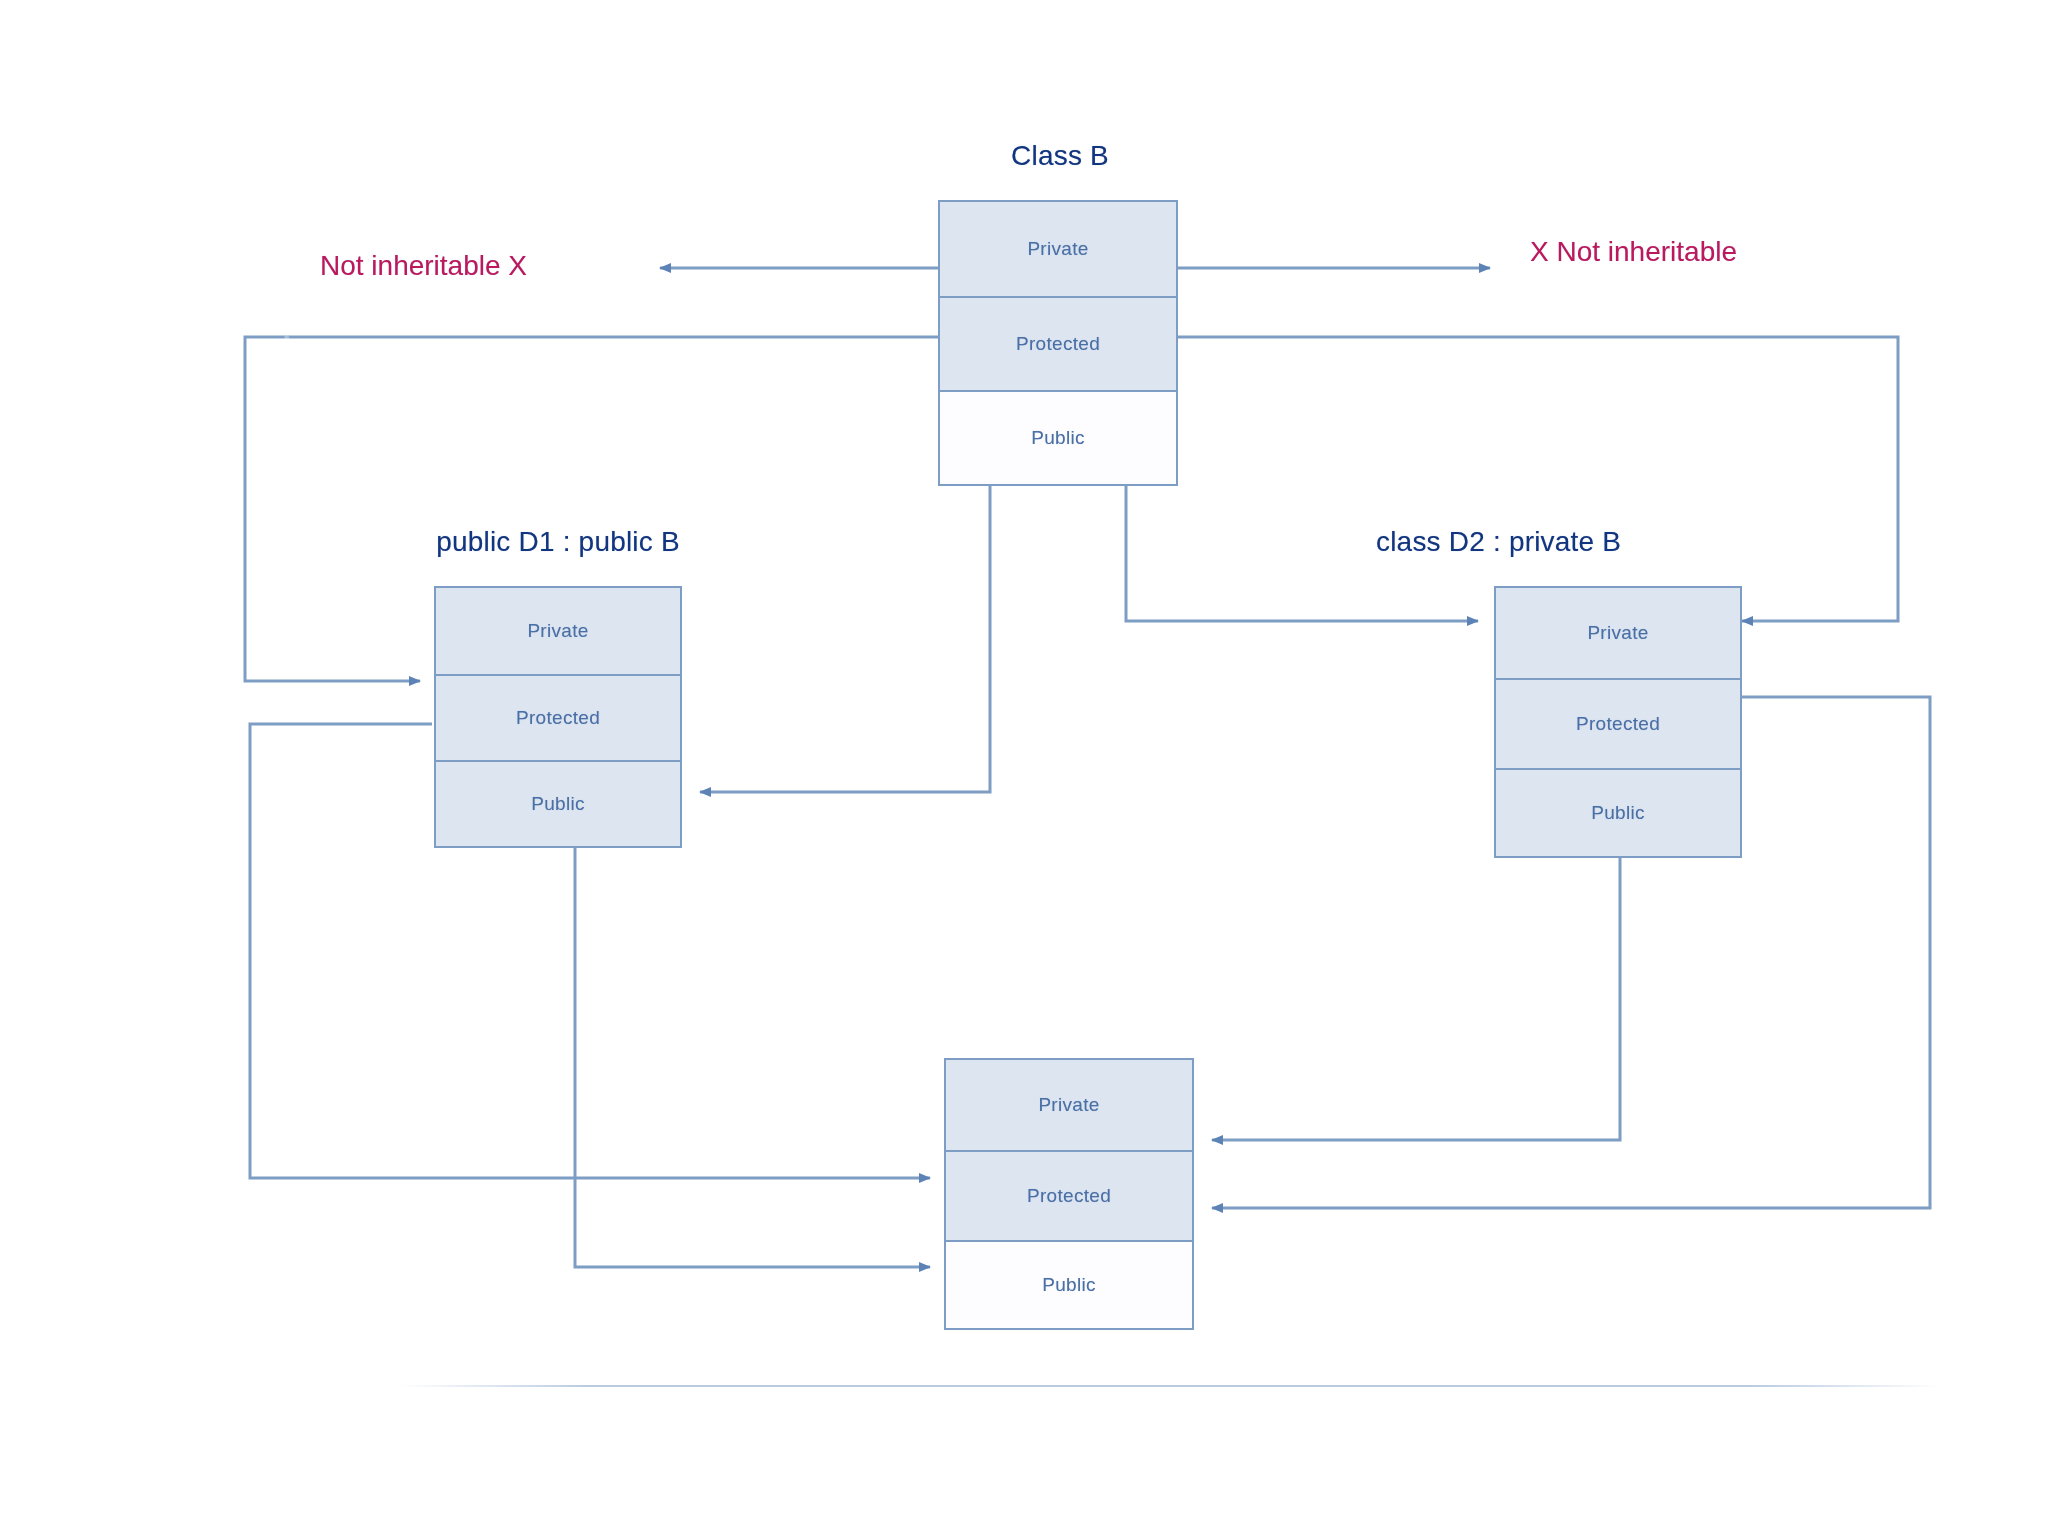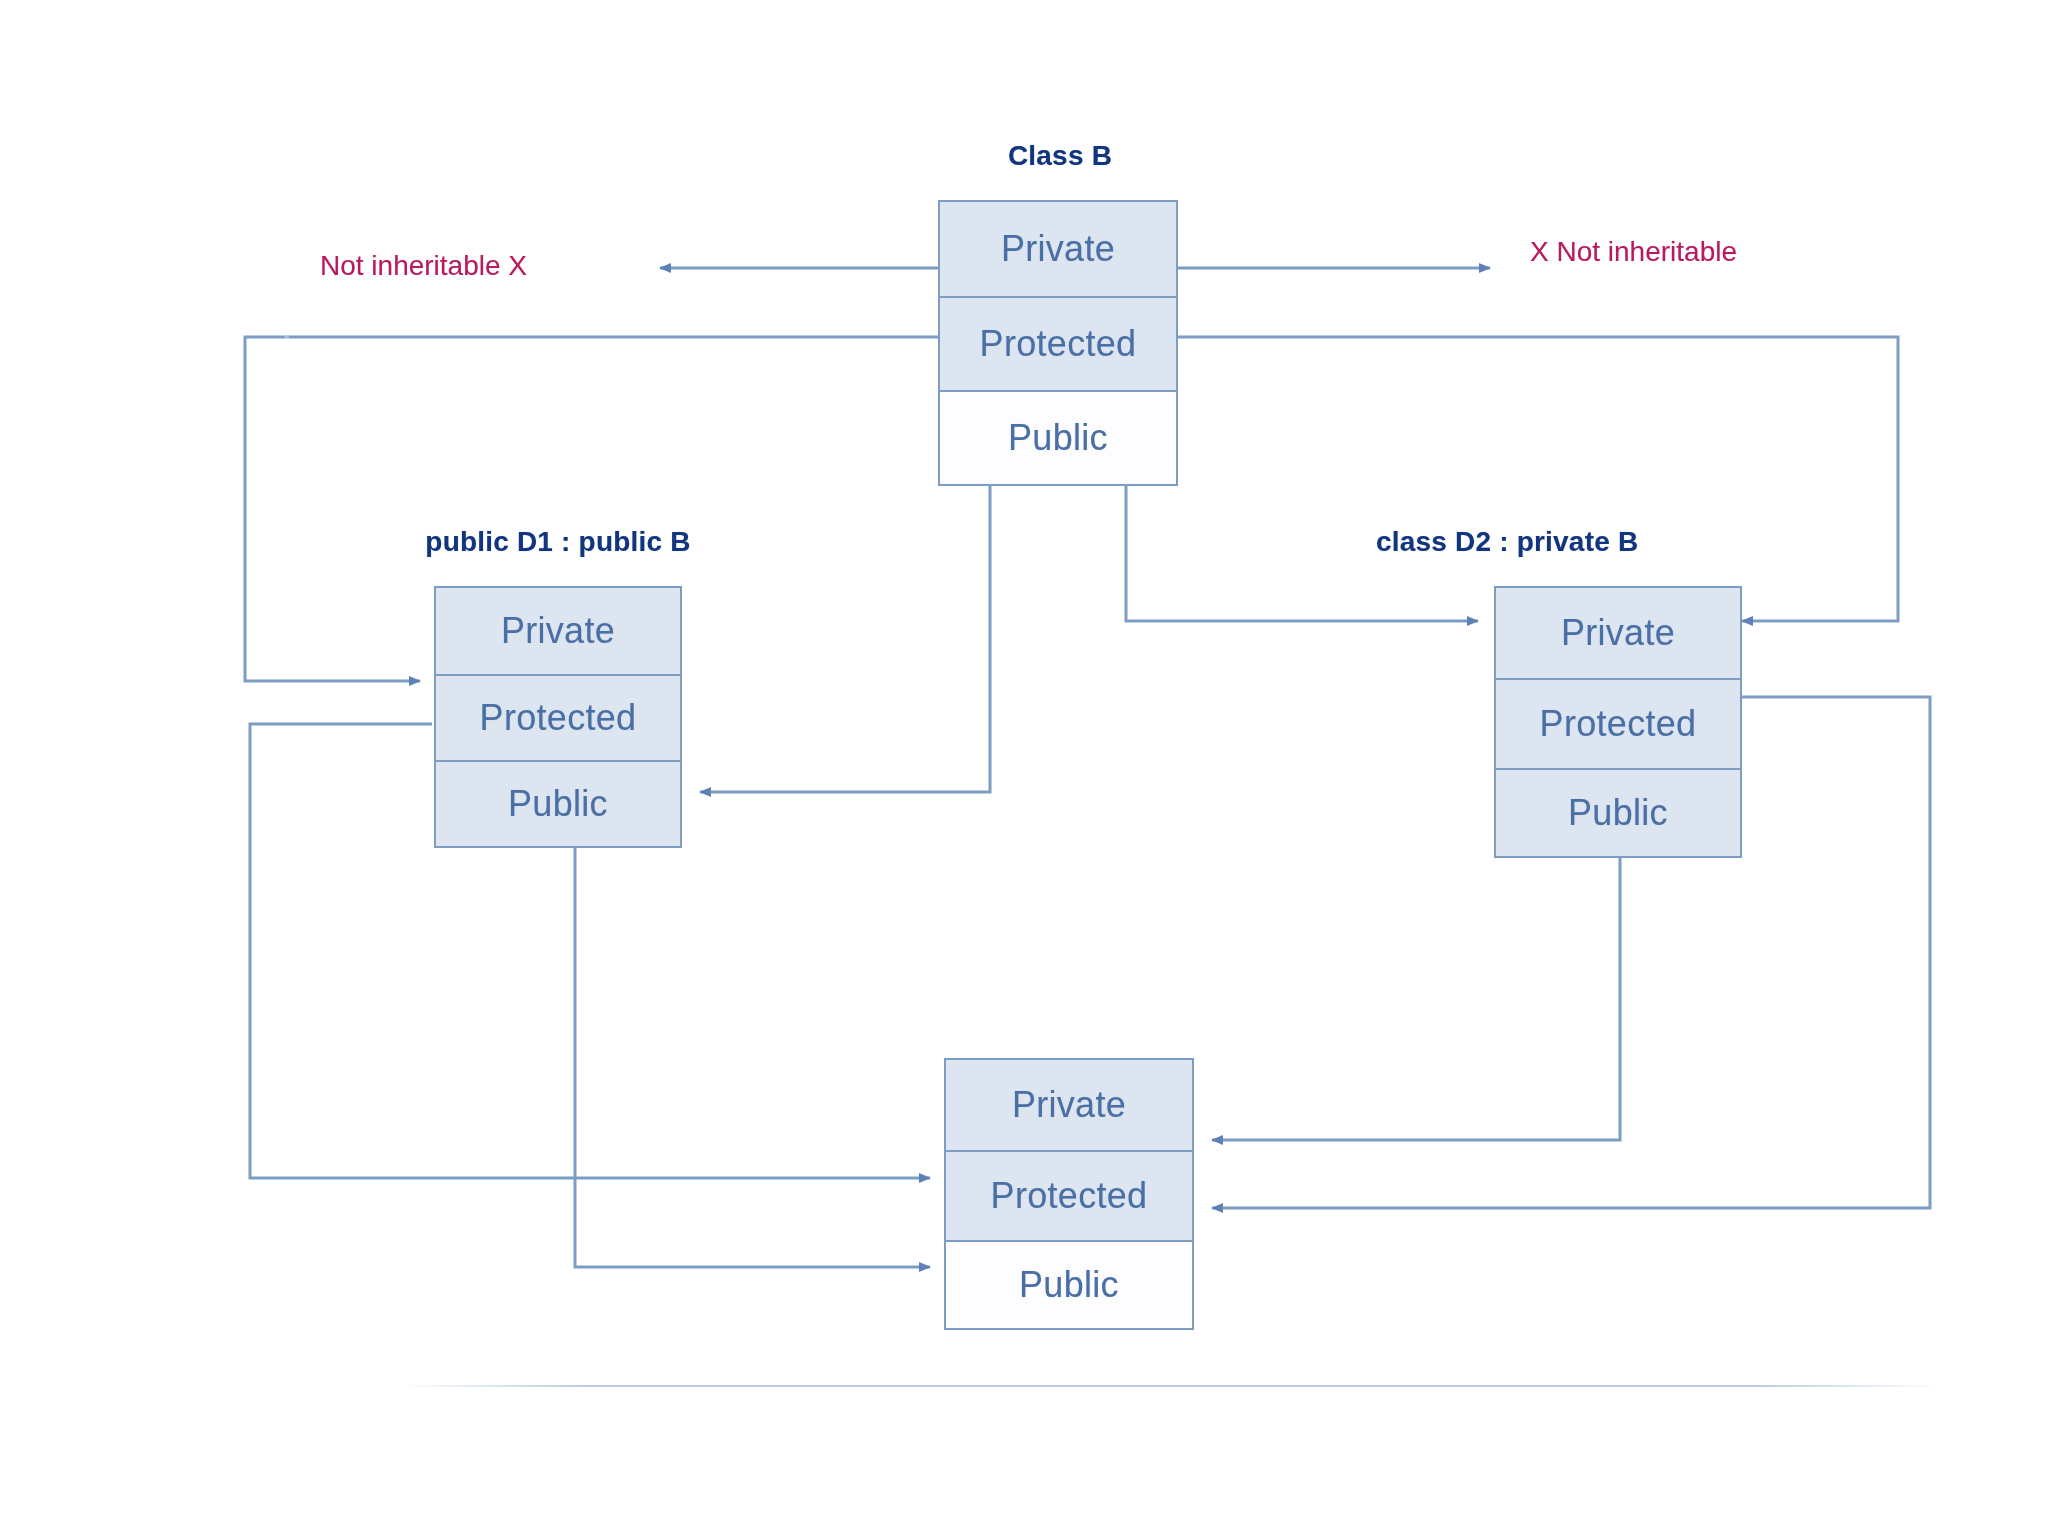--- a/index.html
+++ b/index.html
@@ -31,38 +31,38 @@
     background: #ffffff;
     z-index: 4;
   }
   .sect {
     position: relative;
     box-sizing: border-box;
     display: flex;
     align-items: center;
     justify-content: center;
     color: #4a6fa5;
-    font-size: 36px;
+    font-size: 19px;
     letter-spacing: 0.3px;
     text-shadow: 0 0 1px rgba(120,150,190,0.45);
   }
   .sect.shaded {
     background: #dde5f1;
   }
   .sect.plain {
     background: #fdfdff;
   }
   .sect.divider {
     border-bottom: 2px solid #7e9dc4;
   }
   .class-title {
     position: absolute;
     color: #12357f;
     font-size: 28px;
-    font-weight: bold;
+    font-weight: normal;
     white-space: nowrap;
     letter-spacing: 0.2px;
     z-index: 5;
     text-shadow: 0 0 1px rgba(18,53,127,0.35);
   }
   .side-note {
     position: absolute;
     color: #be185d;
     font-size: 28px;
     white-space: nowrap;

